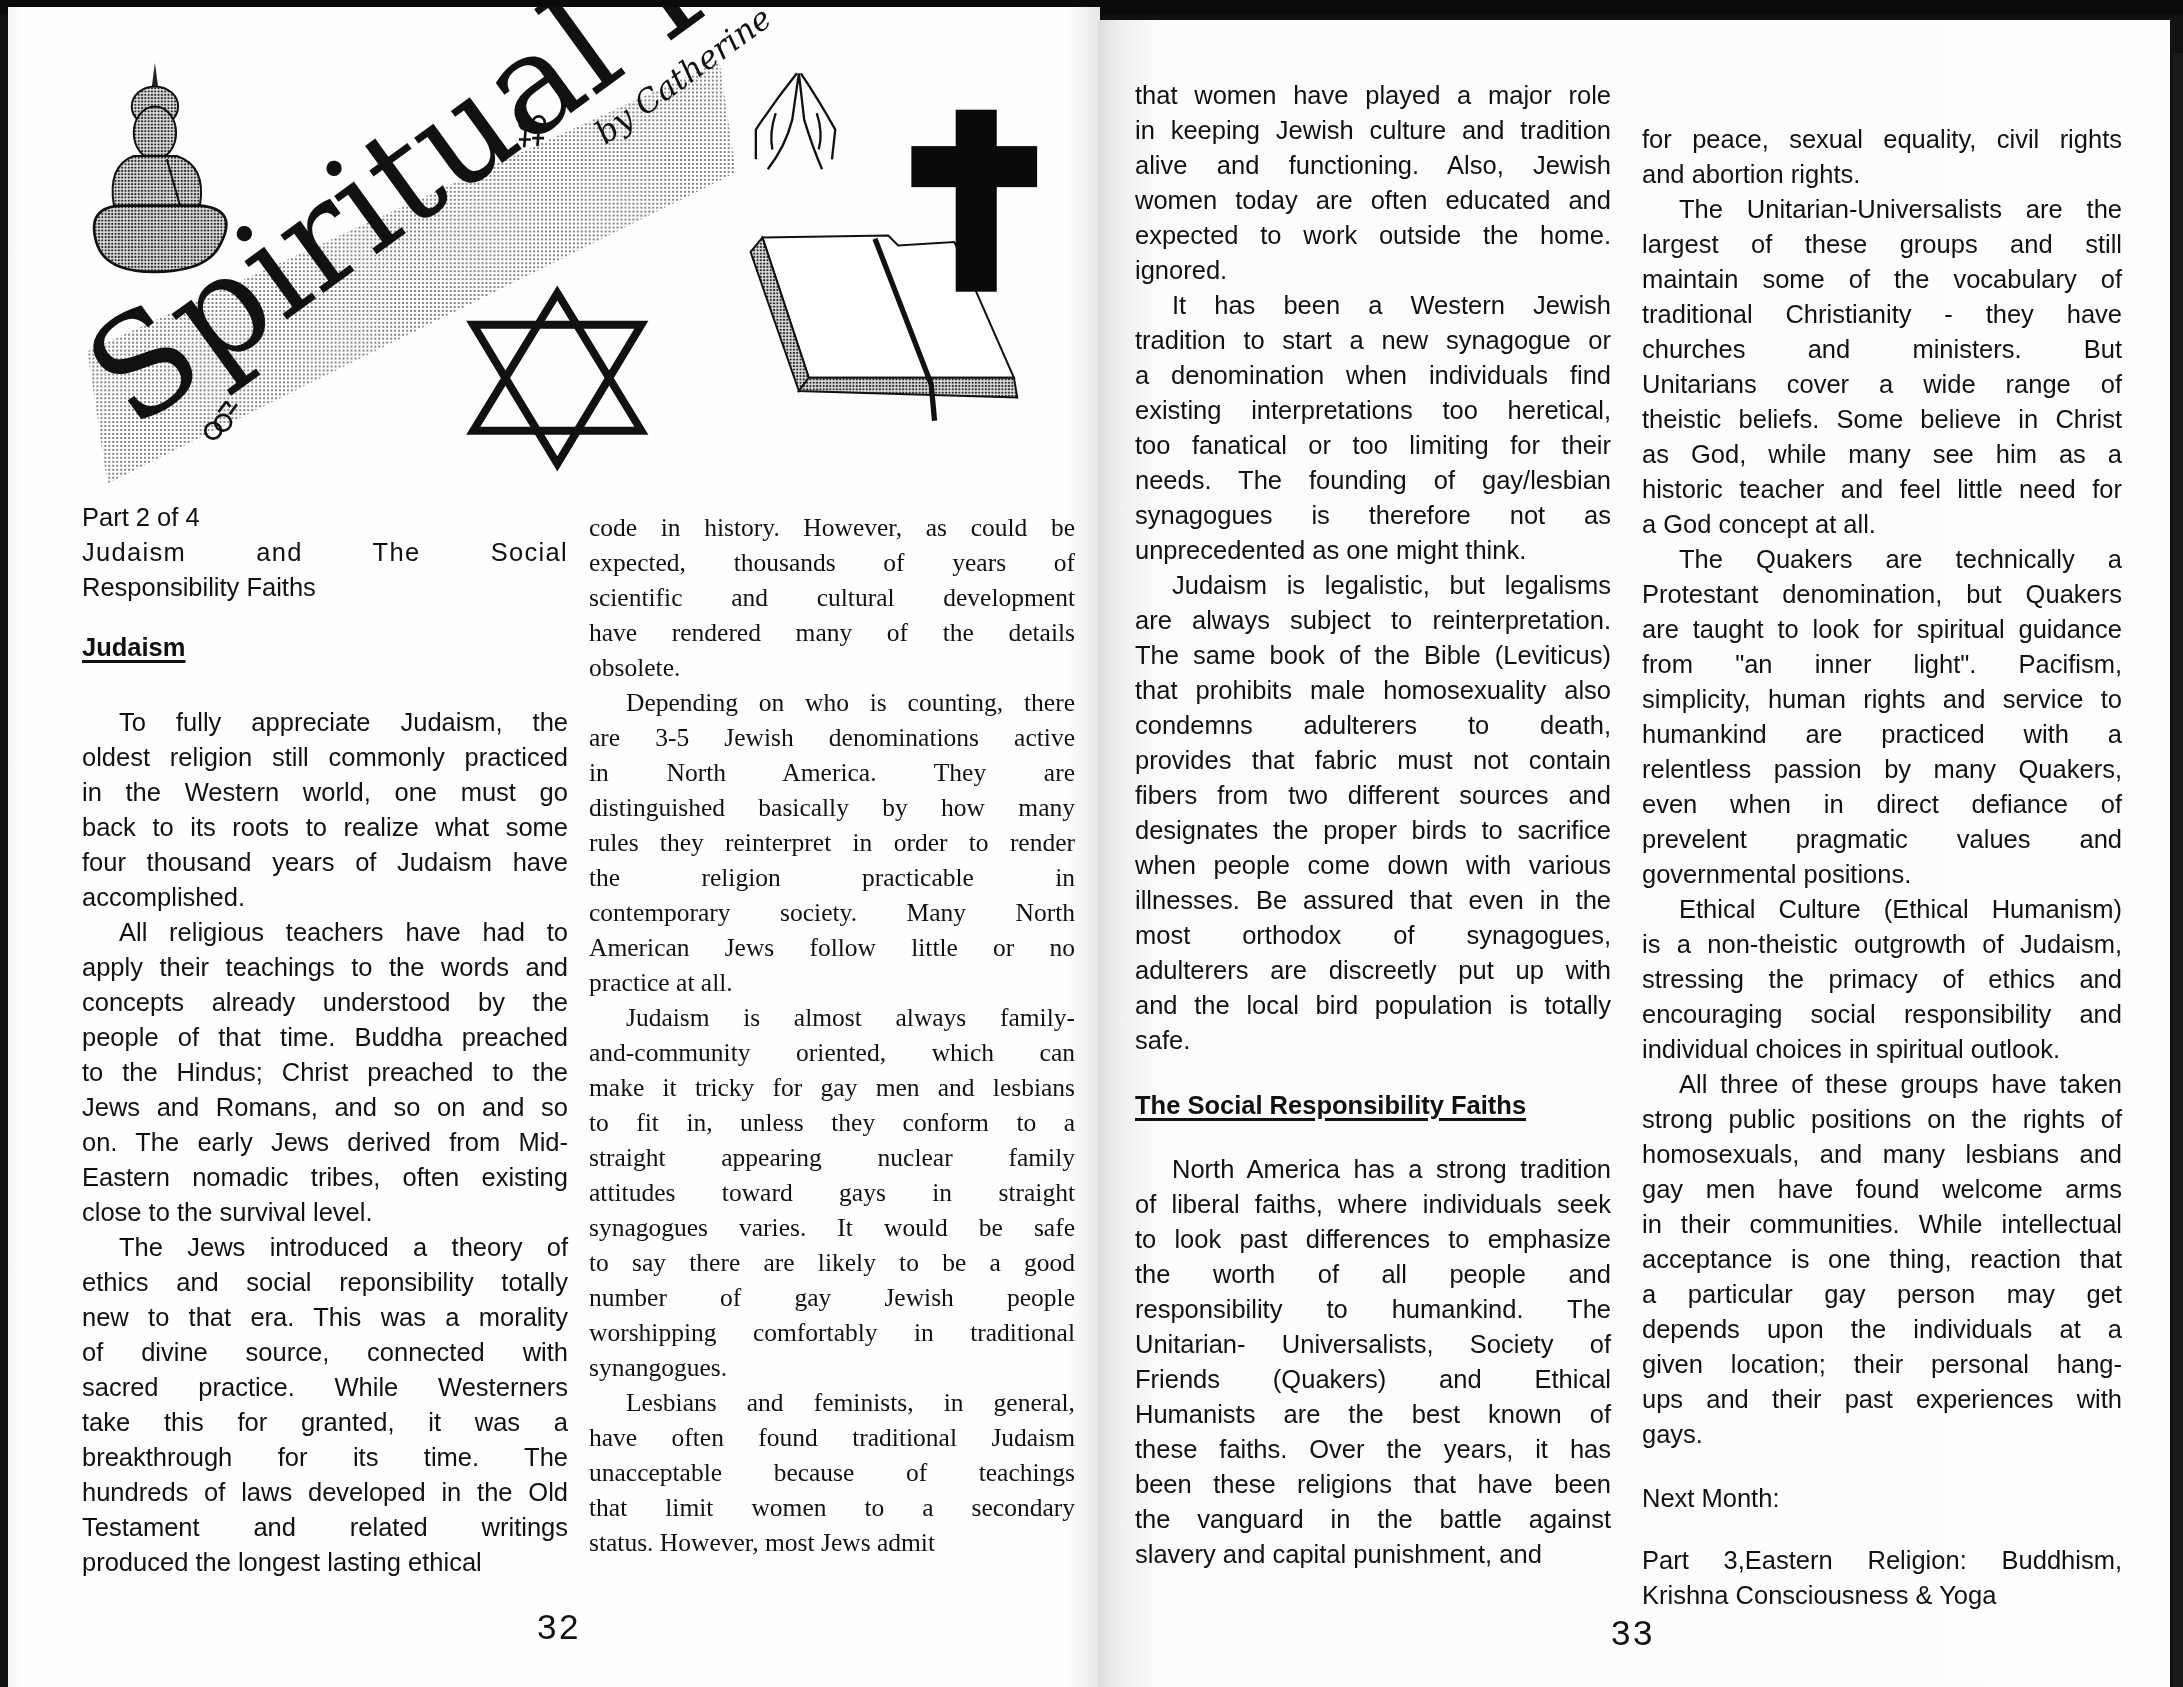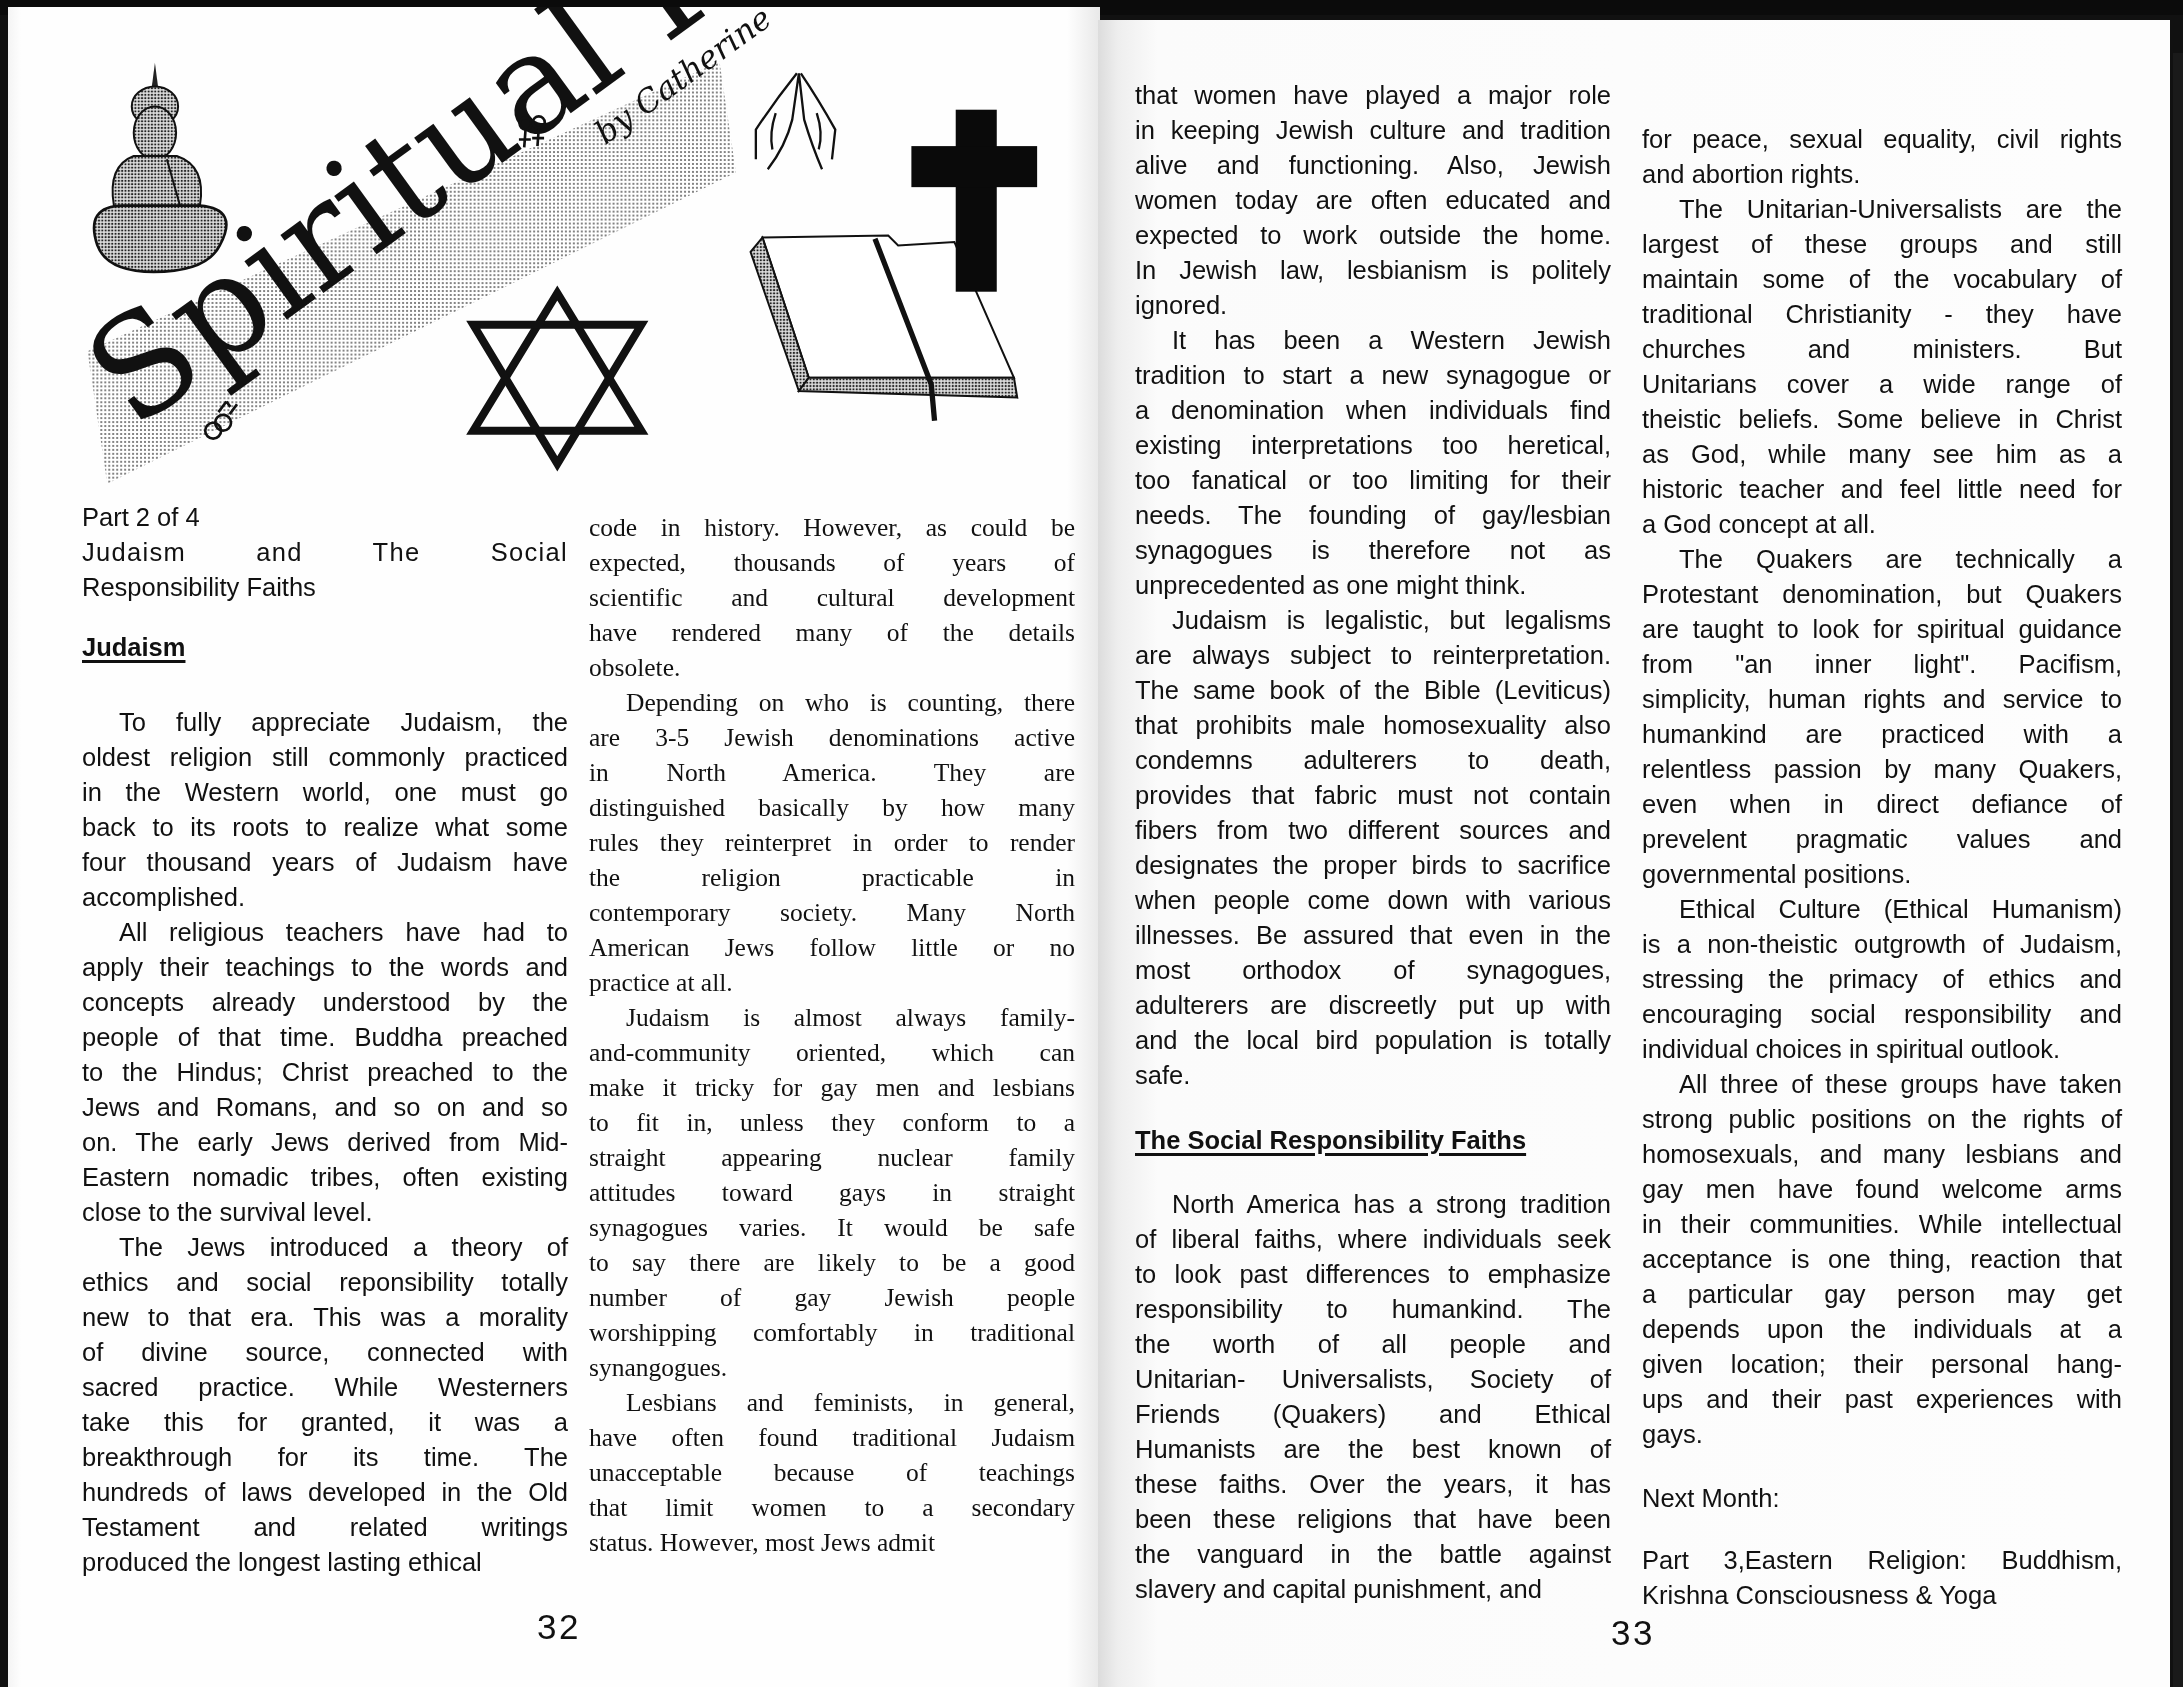--- a/index.html
+++ b/index.html
@@ -179,21 +179,20 @@
 </div>
 
 <div class="page" id="page-right">
   <div class="col" id="col3" style="left:37px; top:58px;">
     <div>
         <span class="ln">that women have played a major role</span>
         <span class="ln">in keeping Jewish culture and tradition</span>
         <span class="ln">alive and functioning. Also, Jewish</span>
         <span class="ln">women today are often educated and</span>
         <span class="ln">expected to work outside the home.</span>
-        <span class="ln">In Jewish law, lesbianism is politely</span>
         <span class="ln last">ignored.</span>
         <span class="ln indent">It has been a Western Jewish</span>
         <span class="ln">tradition to start a new synagogue or</span>
         <span class="ln">a denomination when individuals find</span>
         <span class="ln">existing interpretations too heretical,</span>
         <span class="ln">too fanatical or too limiting for their</span>
         <span class="ln">needs. The founding of gay/lesbian</span>
         <span class="ln">synagogues is therefore not as</span>
         <span class="ln last">unprecedented as one might think.</span>
         <span class="ln indent">Judaism is legalistic, but legalisms</span>
@@ -211,22 +210,22 @@
         <span class="ln">and the local bird population is totally</span>
         <span class="ln last">safe.</span>
       </div>
     <span class="gap" style="height:30px"></span>
     <span class="ln last head">The Social Responsibility Faiths</span>
     <span class="gap" style="height:29px"></span>
     <div>
         <span class="ln indent">North America has a strong tradition</span>
         <span class="ln">of liberal faiths, where individuals seek</span>
         <span class="ln">to look past differences to emphasize</span>
+        <span class="ln">the worth of all people and</span>
         <span class="ln">responsibility to humankind. The</span>
-        <span class="ln">the worth of all people and</span>
         <span class="ln">Unitarian- Universalists, Society of</span>
         <span class="ln">Friends (Quakers) and Ethical</span>
         <span class="ln">Humanists are the best known of</span>
         <span class="ln">these faiths. Over the years, it has</span>
         <span class="ln">been these religions that have been</span>
         <span class="ln">the vanguard in the battle against</span>
         <span class="ln last">slavery and capital punishment, and</span>
       </div>
   </div>
 

